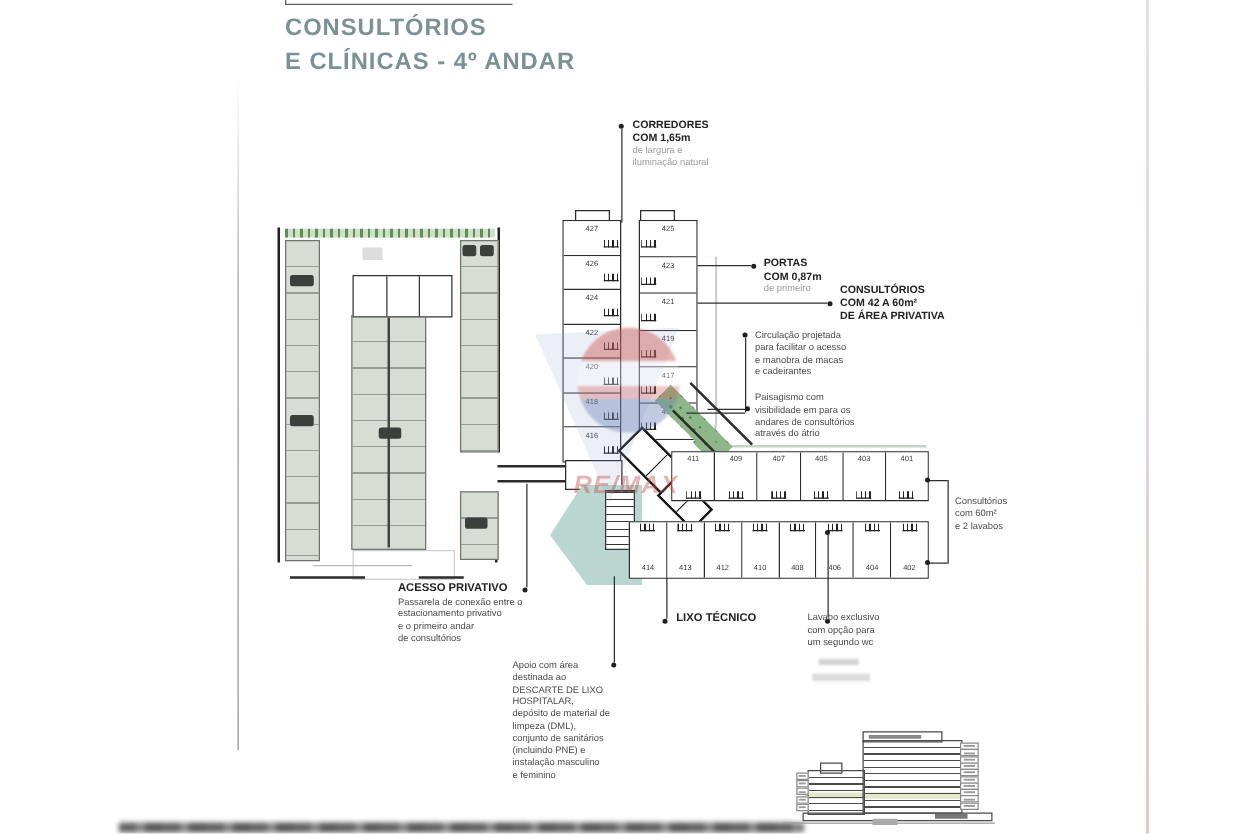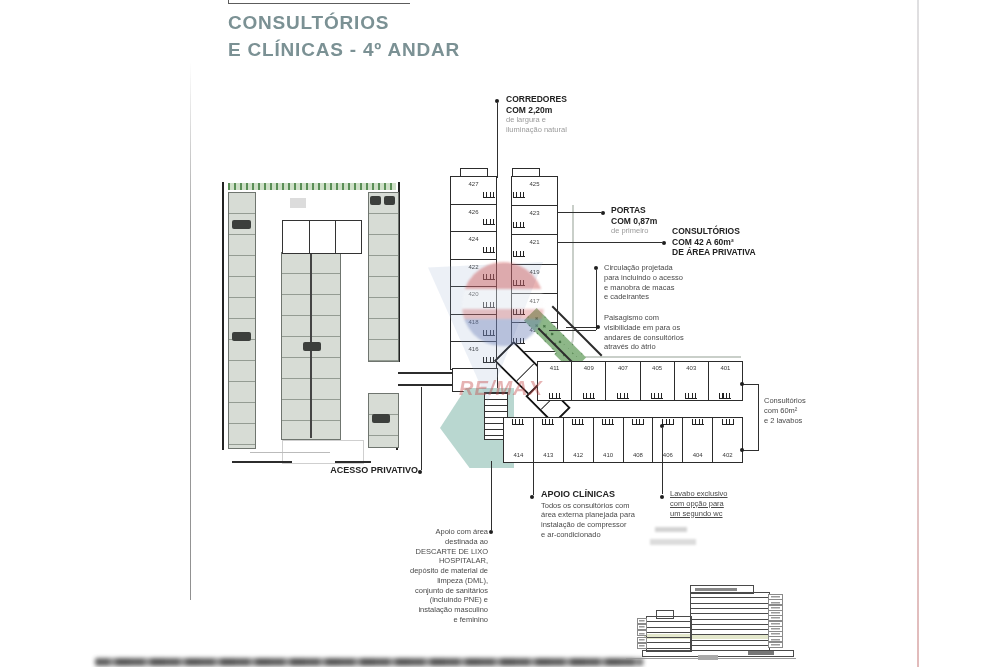--- a/index.html
+++ b/index.html
@@ -21,21 +21,21 @@
   
   .title{left:228px;top:10px;font-size:19px;font-weight:bold;letter-spacing:.8px;
          color:#7b9194;line-height:1.42;}
   
   .ln{position:absolute;background:#2f2f2f;}
   .dot{position:absolute;width:4px;height:4px;border-radius:50%;background:#1f1f1f;}
   .co{position:absolute;font-size:7.5px;line-height:1.3;color:#4a4a4a;}
   .co .b{font-weight:bold;font-size:8.5px;color:#222;line-height:1.25;}
   .co .t{font-weight:bold;font-size:9px;color:#222;line-height:1.3;}
   .co .gray{color:#9b9b9b;}
-  .rt{text-align:right;}
+  .rt{}
   
   .greenstrip{left:228px;top:183px;width:168px;height:7px;background:#cfe0c8;
     background-image:repeating-linear-gradient(90deg,#5b8f57 0 2px,transparent 2px 6px);}
   .gedge{background:#222;}
   .stalls{background:#d7dcd5;border:1px solid #6f756f;
     background-image:repeating-linear-gradient(180deg,transparent 0 20px,#949c93 20px 21px);}
   .car{position:absolute;background:#3c3f3c;border-radius:2px;}
   .gcore{left:282px;top:220px;width:78px;height:32px;background:#fff;border:1.5px solid #333;}
   .gcore i{position:absolute;top:0;width:1px;height:100%;background:#333;}
   .gbottom{left:282px;top:440px;width:80px;height:22px;background:#fff;border:1px solid #cfcfcf;}
@@ -275,21 +275,21 @@
         <span class="fx"></span>
       </div>
       </div>
   </div>
 
   <div>
     <span class="dot" style="left:495px;top:99px;"></span>
     <div class="ln" style="left:496.5px;top:103px;width:1px;height:75px;"></div>
     <div class="co" style="left:506px;top:94px;">
       <div class="b ml">CORREDORES
-COM 2,20m</div>
+COM 1,65m</div>
       <div class="gray ml">de largura e
 iluminação natural</div>
     </div>
   </div>
 
   <div>
     <div class="ln" style="left:558px;top:212px;width:43px;height:1px;"></div>
     <span class="dot" style="left:601px;top:210.5px;"></span>
     <div class="co" style="left:611px;top:205px;">
       <div class="b ml">PORTAS
@@ -306,21 +306,21 @@
 COM 42 A 60m²
 DE ÁREA PRIVATIVA</div>
     </div>
   </div>
 
   <div>
     <span class="dot" style="left:594px;top:266px;"></span>
     <div class="ln" style="left:595.5px;top:270px;width:1px;height:60px;"></div>
     <div class="ln" style="left:549px;top:330px;width:47px;height:1px;"></div>
     <div class="co ml" style="left:604px;top:263px;">Circulação projetada
-para incluindo o acesso
+para facilitar o acesso
 e manobra de macas
 e cadeirantes</div>
   </div>
 
   <div>
     <div class="ln" style="left:566px;top:327px;width:31px;height:1px;"></div>
     <span class="dot" style="left:596px;top:325px;"></span>
     <div class="co ml" style="left:604px;top:313px;">Paisagismo com
 visibilidade em para os
 andares de consultórios
@@ -336,20 +336,24 @@
     <div class="co ml" style="left:764px;top:396px;">Consultórios
 com 60m²
 e 2 lavabos</div>
   </div>
 
   <div>
     <div class="ln" style="left:420.5px;top:387px;width:1px;height:83px;"></div>
     <span class="dot" style="left:418px;top:470px;"></span>
     <div class="co rt" style="right:582px;top:465px;">
       <div class="t">ACESSO PRIVATIVO</div>
+      <div class="ml">Passarela de conexão entre o
+estacionamento privativo
+e o primeiro andar
+de consultórios</div>
     </div>
   </div>
 
   <div>
     <div class="ln" style="left:491px;top:461px;width:1px;height:69px;"></div>
     <span class="dot" style="left:489px;top:530px;"></span>
     <div class="co rt ml" style="right:512px;top:527px;">Apoio com área
 destinada ao
 DESCARTE DE LIXO
 HOSPITALAR,
@@ -358,33 +362,29 @@
 conjunto de sanitários
 (incluindo PNE) e
 instalação masculino
 e feminino</div>
   </div>
 
   <div>
     <div class="ln" style="left:532.5px;top:462px;width:1px;height:33px;"></div>
     <span class="dot" style="left:530px;top:495px;"></span>
     <div class="co" style="left:541px;top:489px;">
-      <div class="t">APOIO CLÍNICAS</div>
-      <div class="ml">Todos os consultórios com
-área externa planejada para
-instalação de compressor
-e ar-condicionado</div>
+      <div class="t">LIXO TÉCNICO</div>
     </div>
   </div>
 
   <div>
     <span class="dot" style="left:659.5px;top:424px;"></span>
     <div class="ln" style="left:661.5px;top:428px;width:1px;height:66px;"></div>
     <span class="dot" style="left:659.5px;top:495px;"></span>
-    <div class="co ml" style="left:670px;top:489px;text-decoration:underline;">Lavabo exclusivo
+    <div class="co ml" style="left:646px;top:489px;">Lavabo exclusivo
 com opção para
 um segundo wc</div>
   </div>
 
   <div>
     <div class="abs" style="left:644px;top:634px;width:124px;height:5px;background:#e3e7cb;"></div>
     <div class="abs elv" style="left:690px;top:585px;width:62px;height:7px;">
       <div class="abs" style="left:4px;top:2px;width:42px;height:3px;background:#888;"></div>
     </div>
     <div class="abs elv floors" style="left:690px;top:592px;width:78px;height:57px;"></div>

